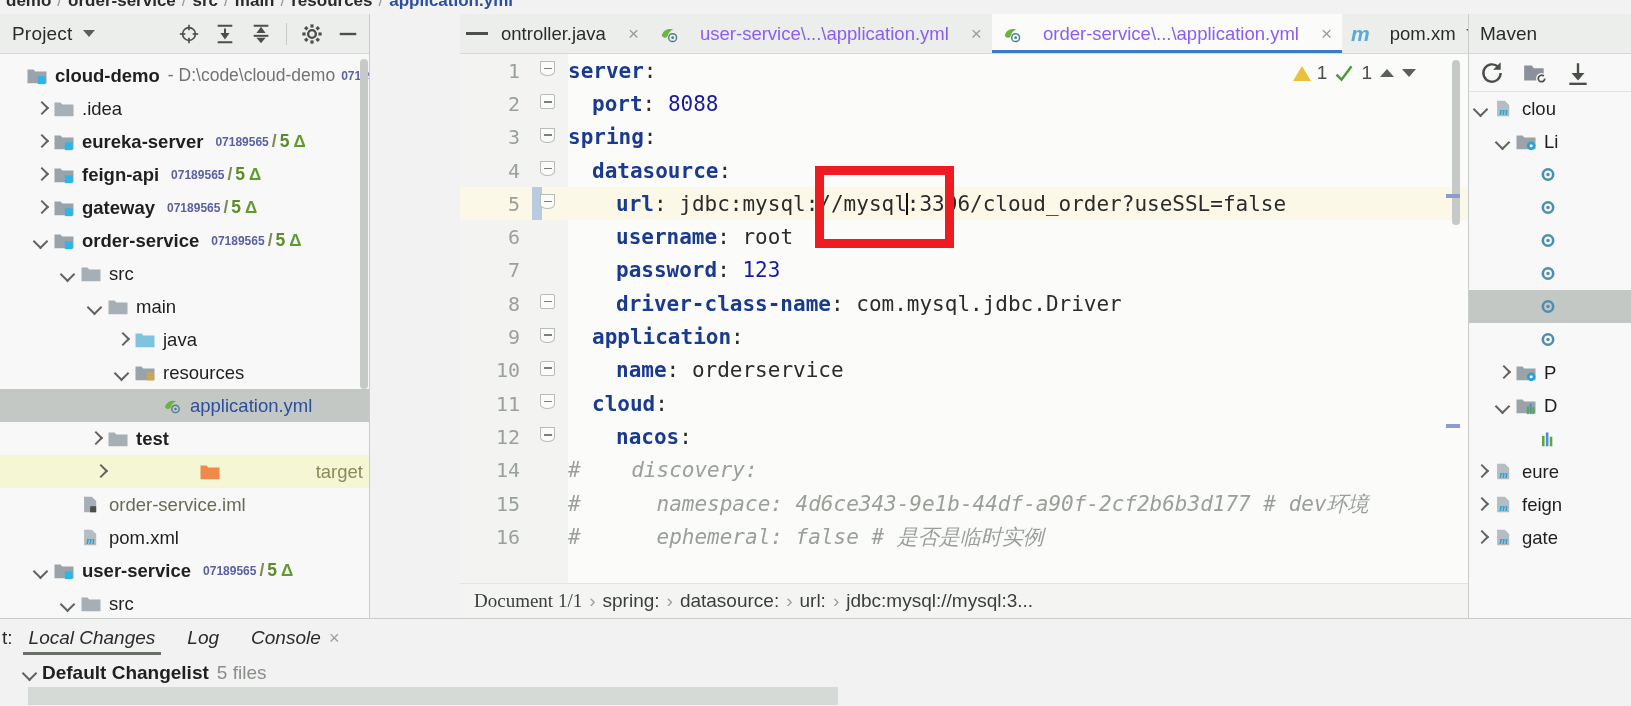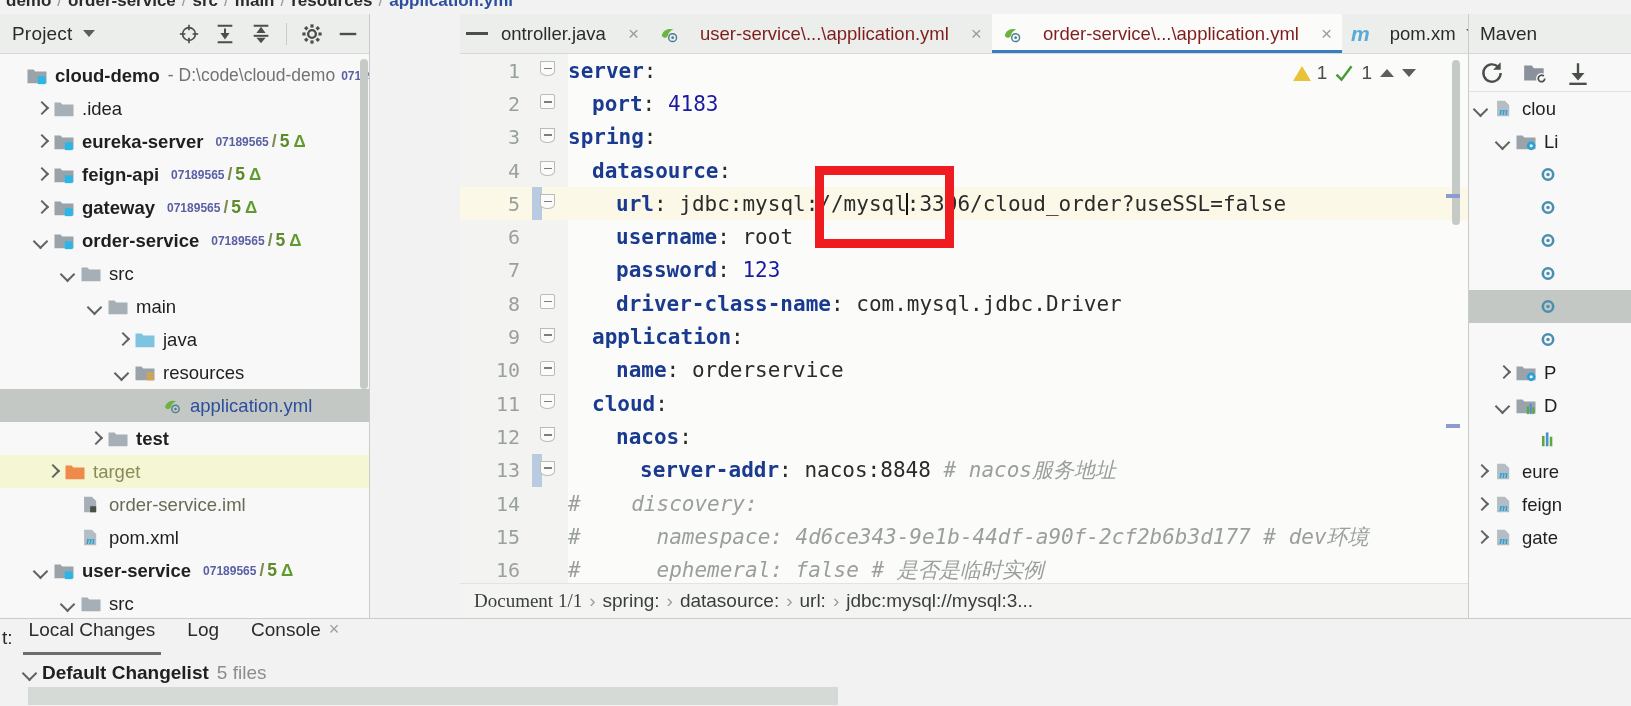--- a/index.html
+++ b/index.html
@@ -110,21 +110,21 @@
   .tab {
     position: relative; height: 40px; display: flex; align-items: center;
     padding: 0 10px 0 9px; gap: 20px; white-space: nowrap;
     font-size: 18.5px; color: #2b2b2b;
   }
   .tab.active { background: #fbfcfa; }
   .tab.active::after {
     content: ""; position: absolute; left: 0; right: 0; bottom: 0;
     height: 4px; background: #3a7cc4;
   }
-  .tab .tlabeltxt { color: #7f1d1d; }
+  .tab .tlabeltxt { color: #8b5cf6; }
   .tab .tlabeltxt.plain { color: #2b2b2b; }
   .tab-close {
     font-size: 19px; color: #9a9e9a; line-height: 1; margin-left: 2px;
   }
   .yml-icon { width: 22px; height: 20px; flex: 0 0 22px; }
   .m-icon { font-style: italic; font-weight: bold; color: #5aa9d6; font-size: 21px; }
   .tabbar-caret {
     margin-left: auto; margin-right: 10px;
     width: 0; height: 0;
     border-left: 8px solid transparent; border-right: 8px solid transparent;
@@ -252,21 +252,21 @@
     position: absolute; left: 0; top: 618px; width: 1631px; height: 88px;
     background: #f2f2f2; border-top: 1px solid #c9cdc9;
   }
   .bt-tabs {
     height: 38px; display: flex; align-items: center; gap: 0;
     font-size: 19px; color: #2b2b2b;
   }
   .bt-prefix { color: #2b2b2b; font-size: 19px; padding-left: 2px; }
   .bt-tab {
     position: relative; padding: 0 16px; height: 38px;
-    display: flex; align-items: flex-start; gap: 8px;
+    display: flex; align-items: center; gap: 8px; font-style: italic;
   }
   .bt-tab.active::after {
     content: ""; position: absolute; left: 10px; right: 10px; bottom: 2px;
     height: 3px; background: #6a6f6a;
   }
   .bt-close { color: #9a9e9a; font-size: 18px; }
   .changelist {
     display: flex; align-items: center; height: 32px;
     font-size: 19px; padding-left: 8px;
   }
@@ -436,21 +436,21 @@
           </svg>
           <span class="tlabel yml">application.yml</span>
         </div>
         <div class="trow" style="padding-left: 87px;">
           <span class="twist right"></span>
           <svg viewBox="0 0 24 22" class="ficon">
             <path d="M1 4h7l2 2.5h13V20H1z" fill="#a6aeb6"></path>
           </svg>
           <span class="tlabel bold">test</span>
         </div>
-        <div class="trow hl-yellow" style="padding-left: 44px;">
+        <div class="trow hl-yellow" style="padding-left: 92px; justify-content: space-between;">
           <span class="twist right"></span>
           <svg viewBox="0 0 24 22" class="ficon">
             <path d="M1 4h7l2 2.5h13V20H1z" fill="#ef8a4a"></path>
           </svg>
           <span class="tlabel target">target</span>
         </div>
         <div class="trow" style="padding-left: 60px; text-align: center;">
           <span class="twist"></span>
           <svg viewBox="0 0 24 22" class="ficon">
             <path d="M4 2h9l5 5v13H4z" fill="#a6aeb6"></path>
@@ -521,32 +521,31 @@
           <span class="tlabeltxt plain">pom.xm</span>
         </div>
       </div>
     <span class="tabbar-caret"></span>
   </div>
 
   <div class="editor">
     <div class="gutter"></div>
     <div class="code-area" id="code-lines">
         <div class="cline"><span class="ln">1</span><span class="fold"><span class="fmark arrow"></span></span><span class="code" style="padding-left: 0px;"><span class="k">server</span><span class="str">:</span></span></div>
-        <div class="cline"><span class="ln">2</span><span class="fold"><span class="fmark"></span></span><span class="code" style="padding-left: 24px;"><span class="k">port</span><span class="str">: </span><span class="num">4183</span></span></div>
+        <div class="cline"><span class="ln">2</span><span class="fold"><span class="fmark"></span></span><span class="code" style="padding-left: 24px;"><span class="k">port</span><span class="str">: </span><span class="num">8088</span></span></div>
         <div class="cline"><span class="ln">3</span><span class="fold"><span class="fmark arrow"></span></span><span class="code" style="padding-left: 0px;"><span class="k">spring</span><span class="str">:</span></span></div>
         <div class="cline"><span class="ln">4</span><span class="fold"><span class="fmark arrow"></span></span><span class="code" style="padding-left: 24px;"><span class="k">datasource</span><span class="str">:</span></span></div>
         <div class="cline cur"><span class="ln">5</span><span class="fold"><span class="curbar"></span><span class="fmark arrow"></span></span><span class="code" style="padding-left: 48px;"><span class="k">url</span><span class="str">: </span><span class="str">jdbc:mysql://mysql</span><span class="caretbar"></span><span class="str">:3306/cloud_order?useSSL=false</span></span></div>
         <div class="cline"><span class="ln">6</span><span class="fold"></span><span class="code" style="padding-left: 48px;"><span class="k">username</span><span class="str">: </span><span class="str">root</span></span></div>
         <div class="cline"><span class="ln">7</span><span class="fold"></span><span class="code" style="padding-left: 48px; text-align: center;"><span class="k">password</span><span class="str">: </span><span class="num">123</span></span></div>
         <div class="cline"><span class="ln">8</span><span class="fold"><span class="fmark"></span></span><span class="code" style="padding-left: 48px;"><span class="k">driver-class-name</span><span class="str">: </span><span class="str">com.mysql.jdbc.Driver</span></span></div>
         <div class="cline"><span class="ln">9</span><span class="fold"><span class="fmark arrow"></span></span><span class="code" style="padding-left: 24px;"><span class="k">application</span><span class="str">:</span></span></div>
         <div class="cline"><span class="ln">10</span><span class="fold"><span class="fmark"></span></span><span class="code" style="padding-left: 48px;"><span class="k">name</span><span class="str">: </span><span class="str">orderservice</span></span></div>
         <div class="cline"><span class="ln">11</span><span class="fold"><span class="fmark arrow"></span></span><span class="code" style="padding-left: 24px;"><span class="k">cloud</span><span class="str">:</span></span></div>
         <div class="cline"><span class="ln">12</span><span class="fold"><span class="fmark arrow"></span></span><span class="code" style="padding-left: 48px;"><span class="k">nacos</span><span class="str">:</span></span></div>
-        <div class="cline"><span class="ln">13</span><span class="fold"><span class="curbar"></span><span class="fmark arrow"></span></span><span class="code" style="padding-left: 72px;"><span class="k">server-addr</span><span class="str">: </span><span class="str">nacos:8848 </span><span class="cmt"># nacos服务地址</span></span></div>
         <div class="cline"><span class="ln">14</span><span class="fold"></span><span class="code" style="padding-left: 0px;"><span class="cmt">#    discovery:</span></span></div>
         <div class="cline"><span class="ln">15</span><span class="fold"></span><span class="code" style="padding-left: 0px;"><span class="cmt">#      namespace: 4d6ce343-9e1b-44df-a90f-2cf2b6b3d177 # dev环境</span></span></div>
         <div class="cline"><span class="ln">16</span><span class="fold"></span><span class="code" style="padding-left: 0px;"><span class="cmt">#      ephemeral: false # 是否是临时实例</span></span></div>
       </div>
 
     <div class="inspect">
       <span class="warn-tri"></span>
       <span>1</span>
       <svg width="22" height="20" viewBox="0 0 24 24">
         <path d="M3 14 L9 20 L21 4" fill="none" stroke="#4a9a3a" stroke-width="3"></path>

